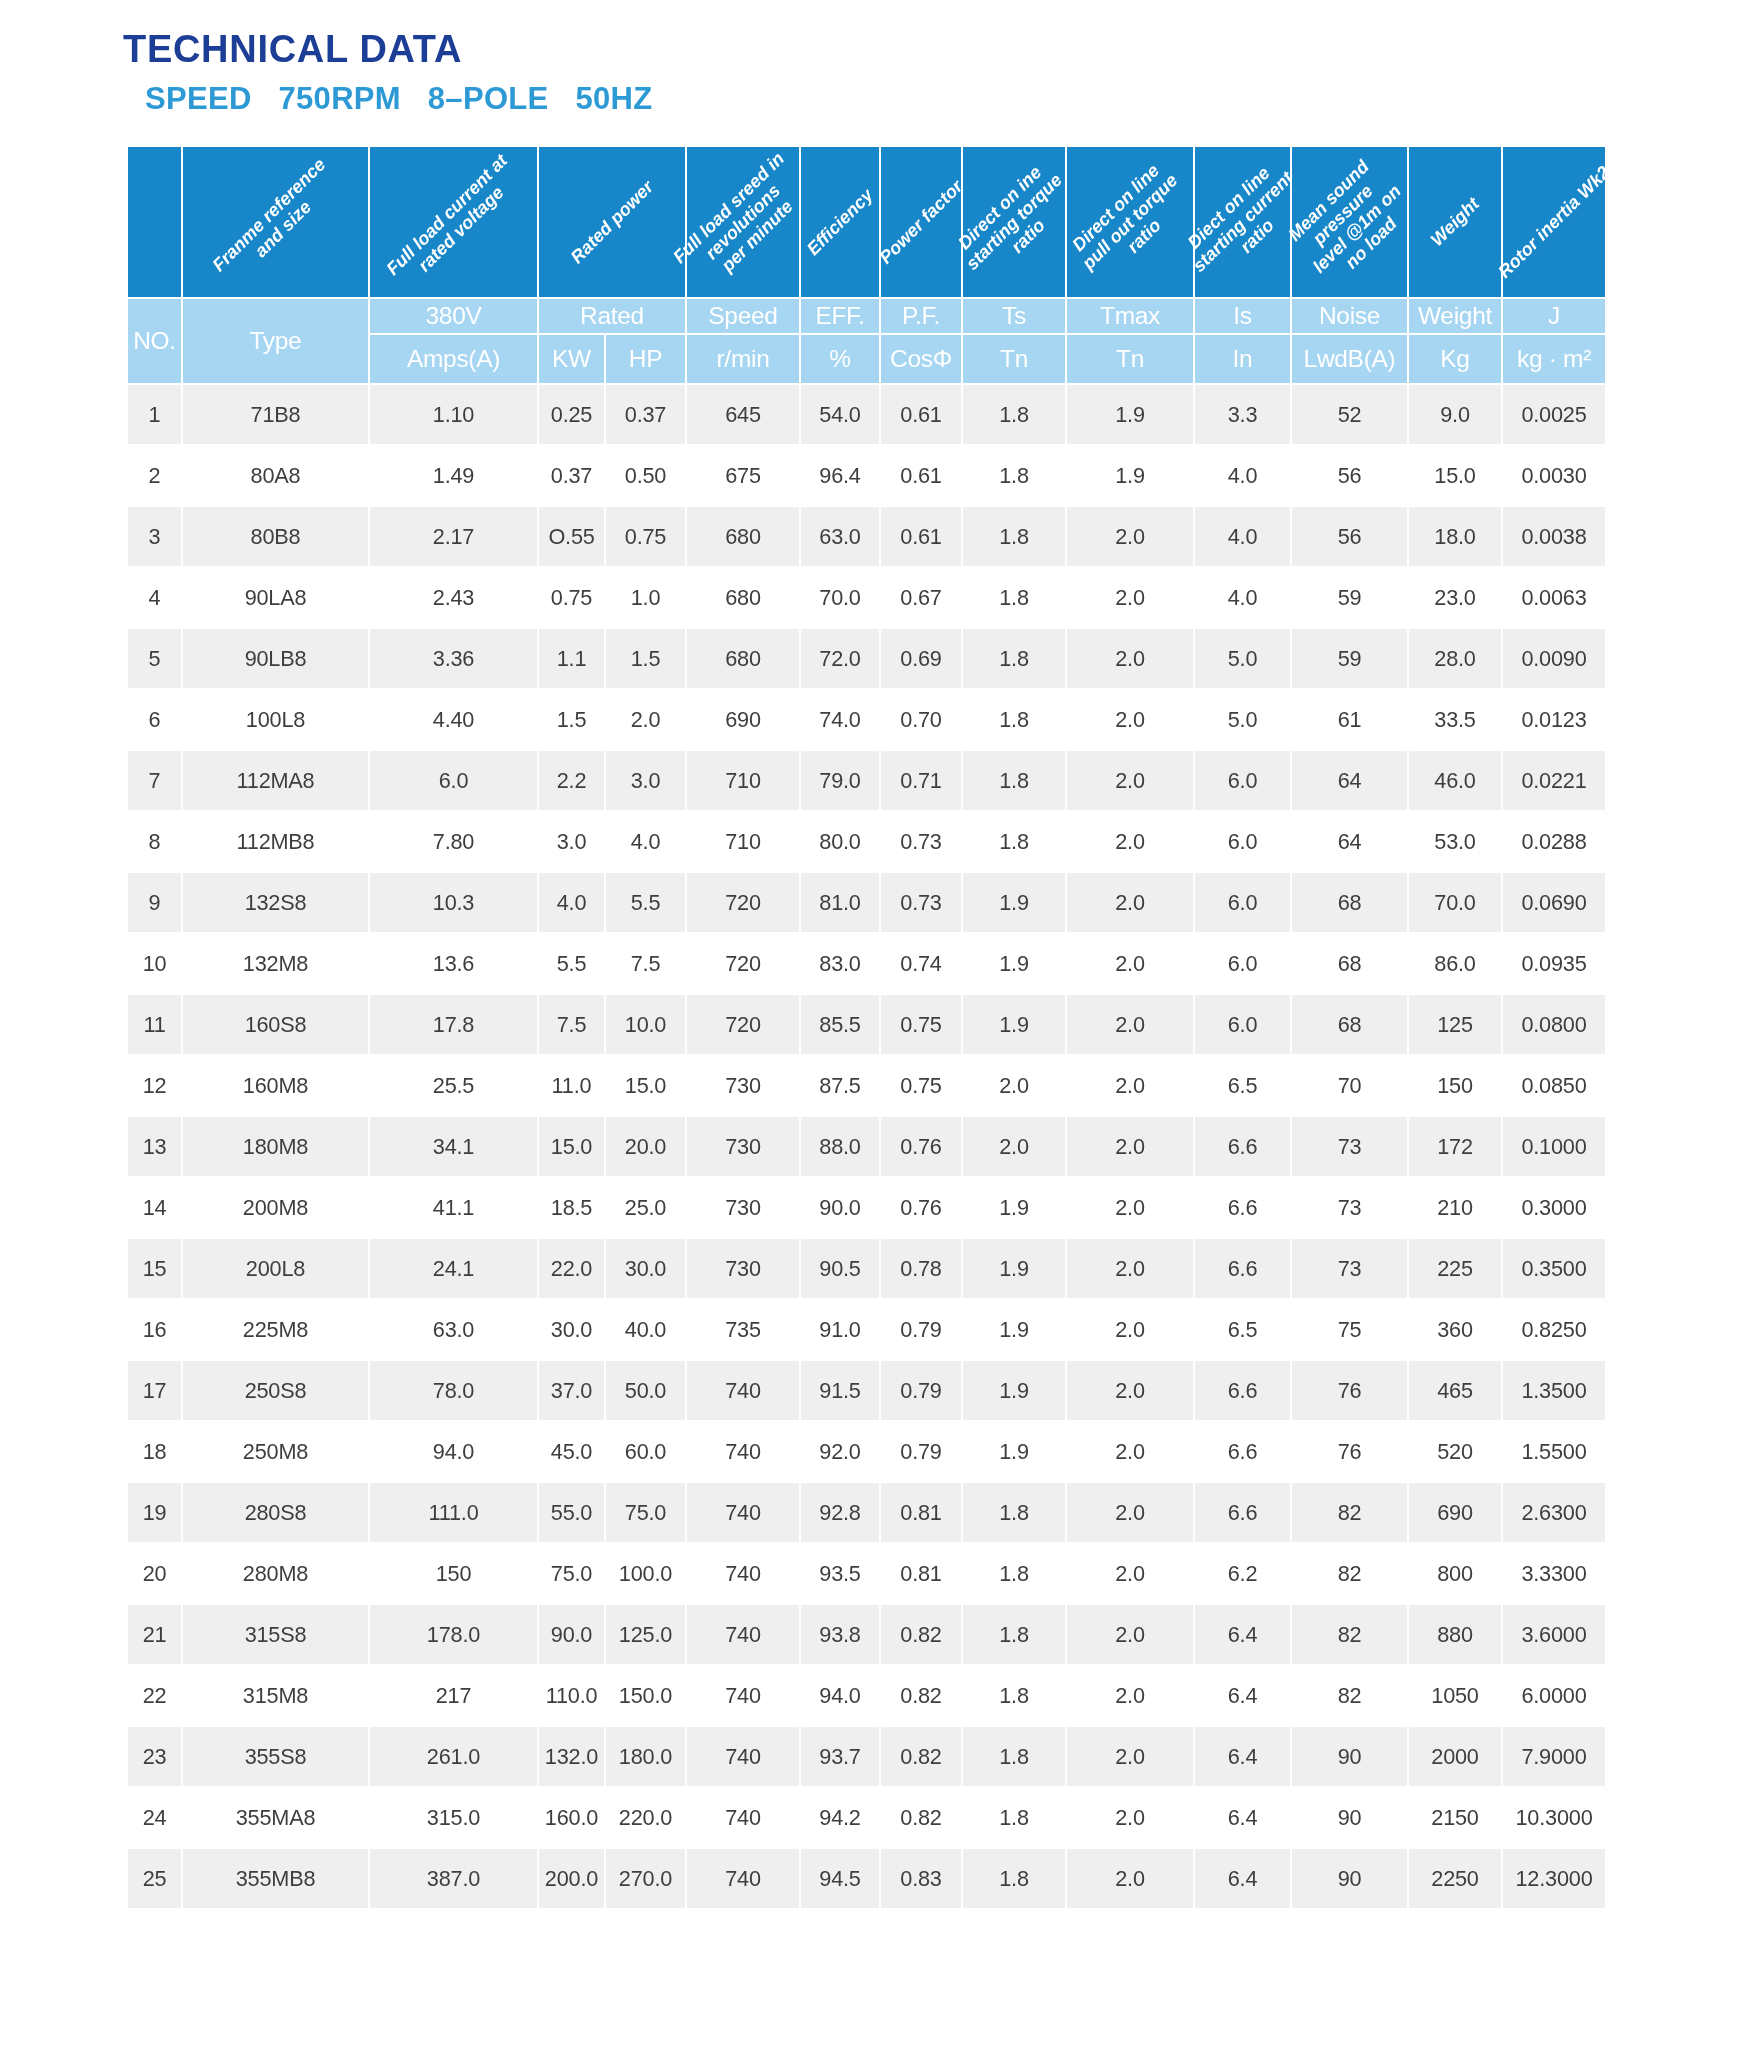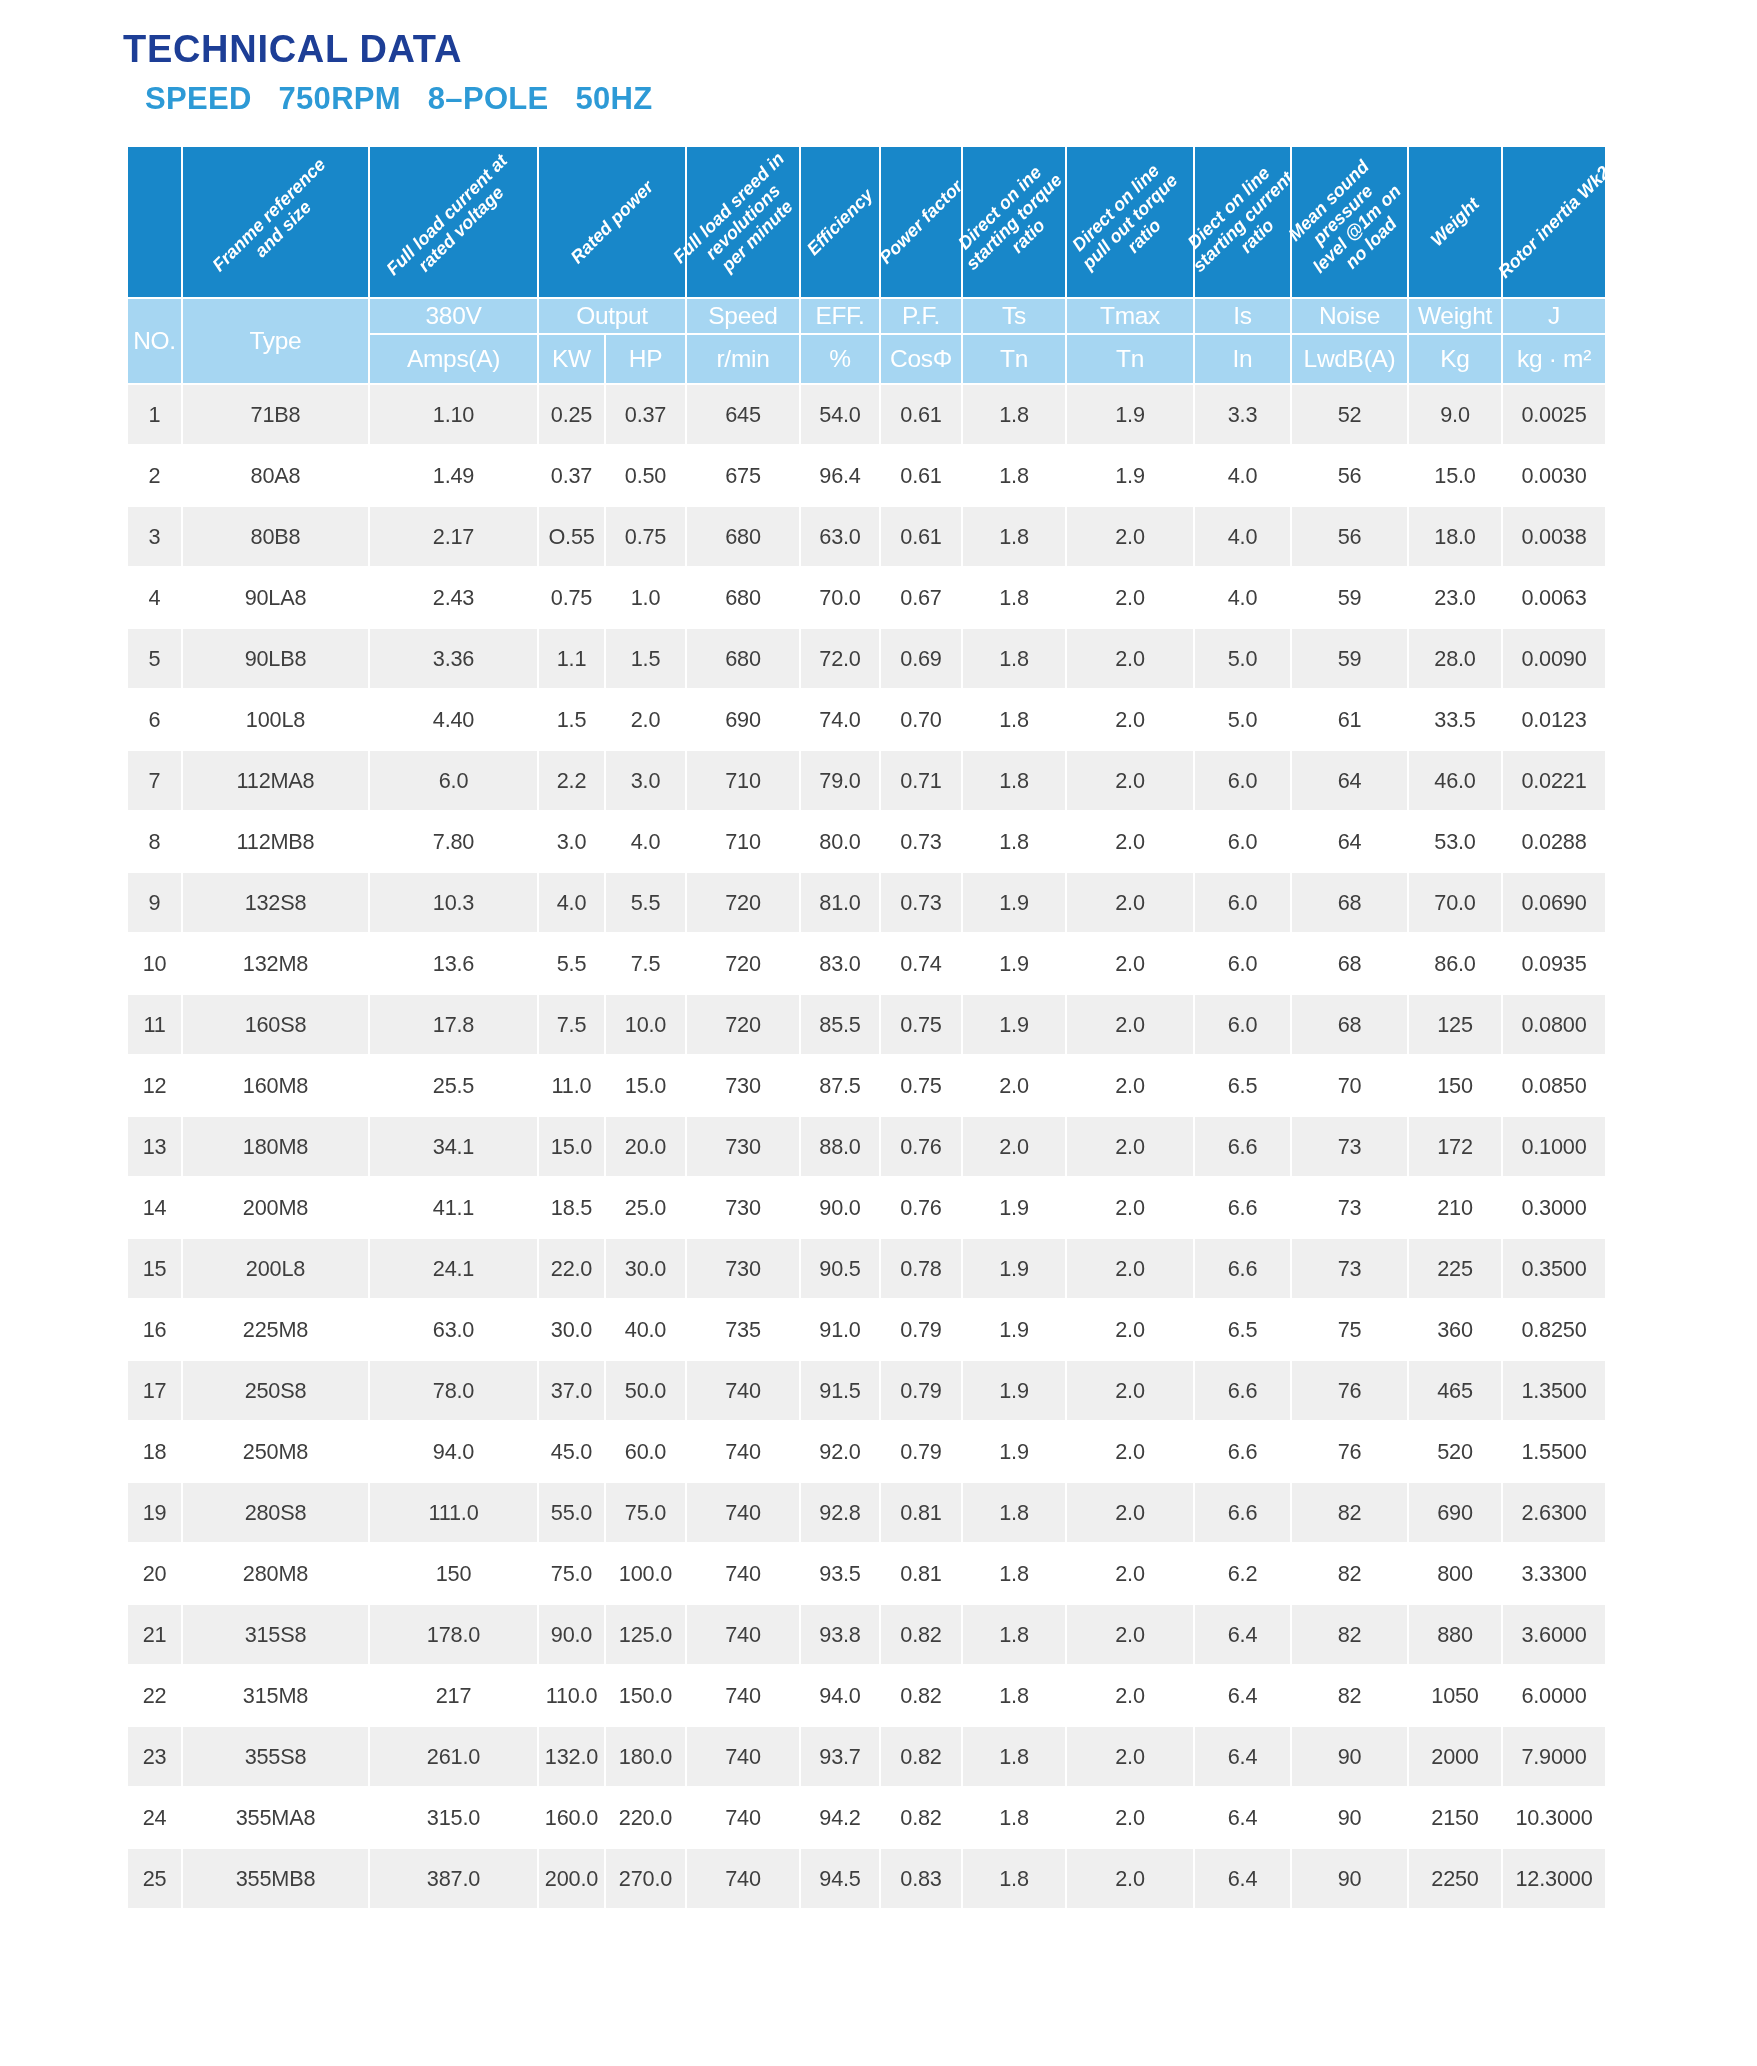--- a/index.html
+++ b/index.html
@@ -131,21 +131,21 @@
             <div class="diag-label">Weight</div>
           </th>
           <th class="diag-cell">
             <div class="diag-label">Rotor inertia Wk2</div>
           </th>
         </tr>
         <tr class="sub-row sub-top">
           <th class="sub-cell" rowspan="2">NO.</th>
           <th class="sub-cell" rowspan="2">Type</th>
           <th class="sub-cell">380V</th>
-          <th class="sub-cell" colspan="2">Output</th>
+          <th class="sub-cell" colspan="2">Rated</th>
           <th class="sub-cell">Speed</th>
           <th class="sub-cell">EFF.</th>
           <th class="sub-cell">P.F.</th>
           <th class="sub-cell">Ts</th>
           <th class="sub-cell">Tmax</th>
           <th class="sub-cell">Is</th>
           <th class="sub-cell">Noise</th>
           <th class="sub-cell">Weight</th>
           <th class="sub-cell">J</th>
         </tr>

